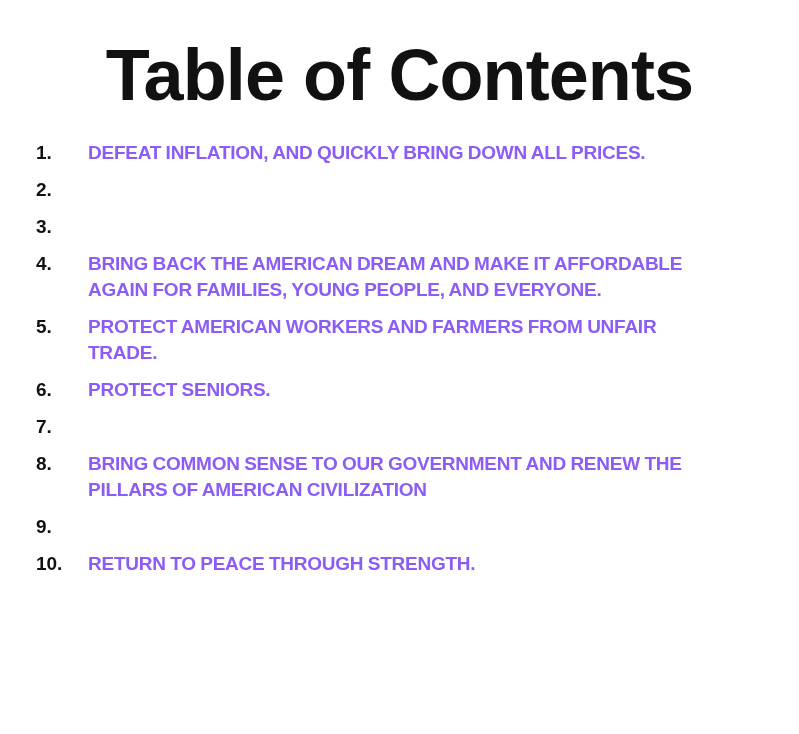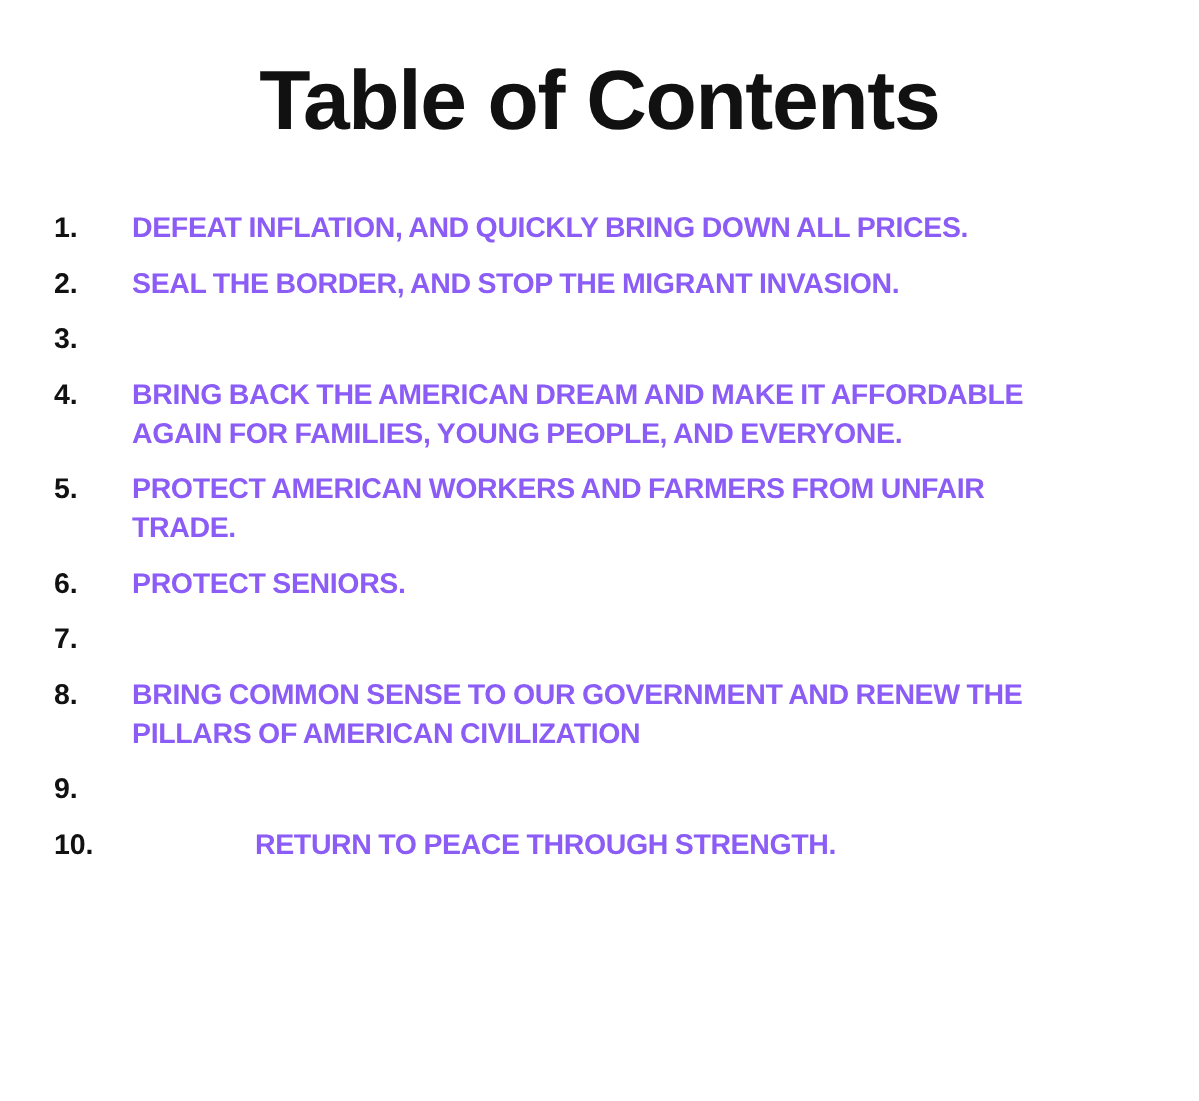--- a/index.html
+++ b/index.html
@@ -22,21 +22,21 @@
     background: #ffffff;
     box-sizing: border-box;
   }
 
   .doc-title {
     position: absolute;
     top: 38px;
     left: 0;
     width: 799px;
     text-align: center;
-    font-size: 56px;
+    font-size: 72px;
     font-weight: bold;
     letter-spacing: -0.9px;
     line-height: 1.05;
     color: #111111;
     white-space: nowrap;
   }
 
   .toc-list {
     position: absolute;
     top: 140px;
@@ -45,21 +45,20 @@
   }
 
   .toc-item {
     display: flex;
     align-items: flex-start;
     margin-bottom: 11px;
   }
 
   .toc-item:last-child {
     margin-bottom: 0;
-    justify-content: space-between;
   }
 
   .toc-number {
     flex: 0 0 auto;
     width: 52px;
     font-size: 19px;
     font-weight: bold;
     line-height: 26px;
     color: #111111;
     letter-spacing: -0.1px;
@@ -85,21 +84,20 @@
   <div class="doc-title">Table of Contents</div>
 
   <div class="toc-list">
 
   <div class="toc-item">
         <div class="toc-number">1.</div>
         <div class="toc-text">DEFEAT INFLATION, AND QUICKLY BRING DOWN ALL PRICES.</div>
       </div>
       <div class="toc-item">
         <div class="toc-number">2.</div>
-        <div class="toc-text">SEAL THE BORDER, AND STOP THE MIGRANT INVASION.</div>
       </div>
       <div class="toc-item">
         <div class="toc-number">3.</div>
       </div>
       <div class="toc-item">
         <div class="toc-number">4.</div>
         <div class="toc-text">BRING BACK THE AMERICAN DREAM AND MAKE IT AFFORDABLE AGAIN FOR FAMILIES, YOUNG PEOPLE, AND EVERYONE.</div>
       </div>
       <div class="toc-item">
         <div class="toc-number">5.</div>

